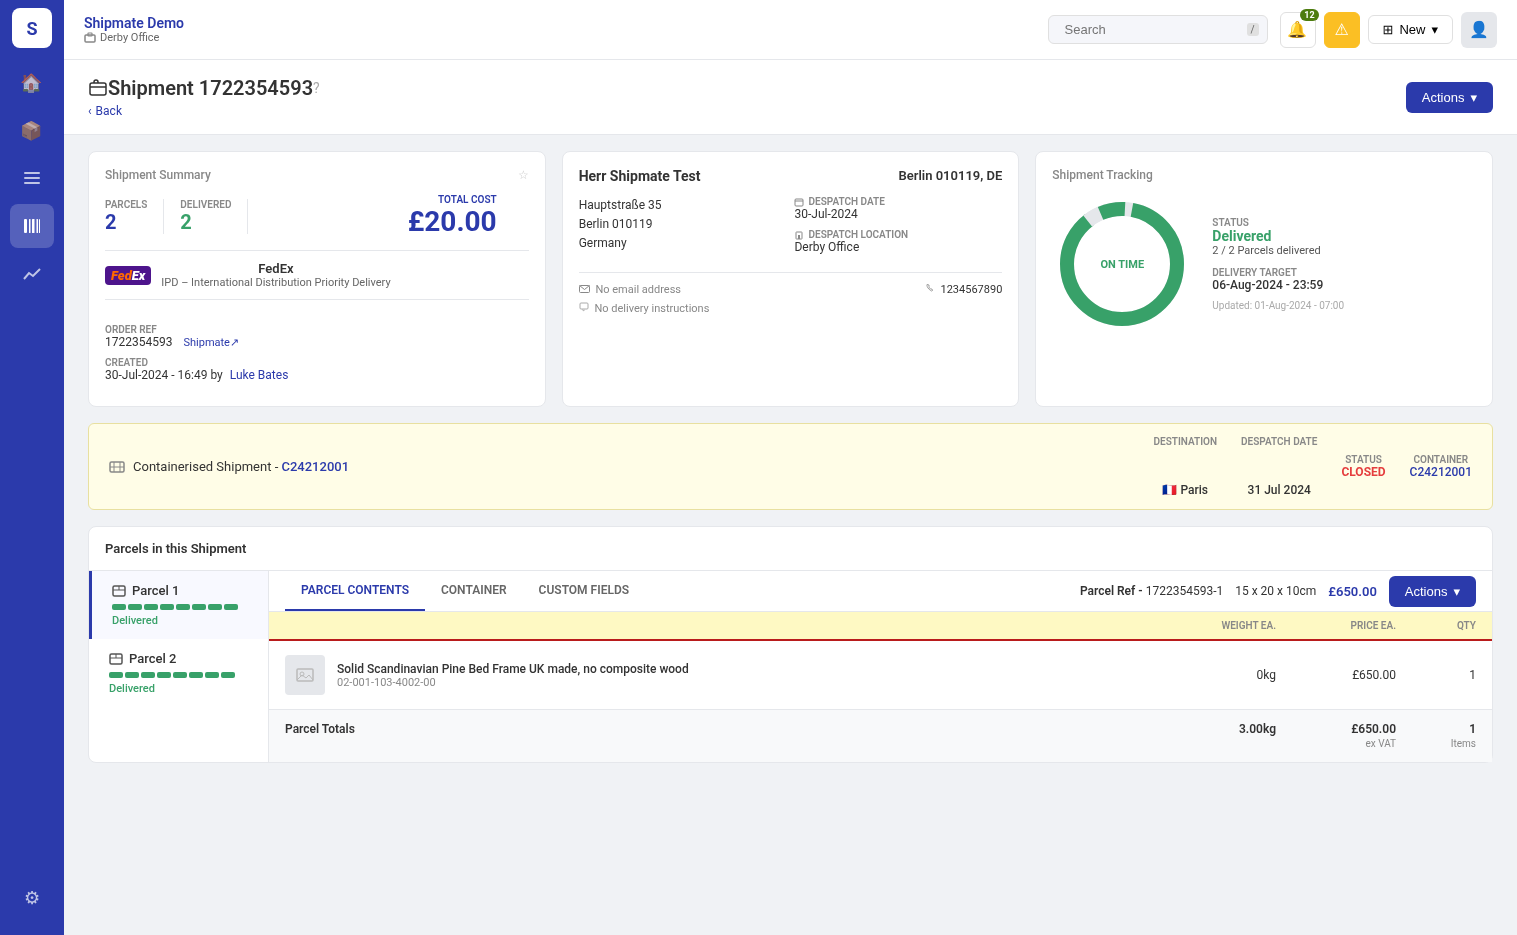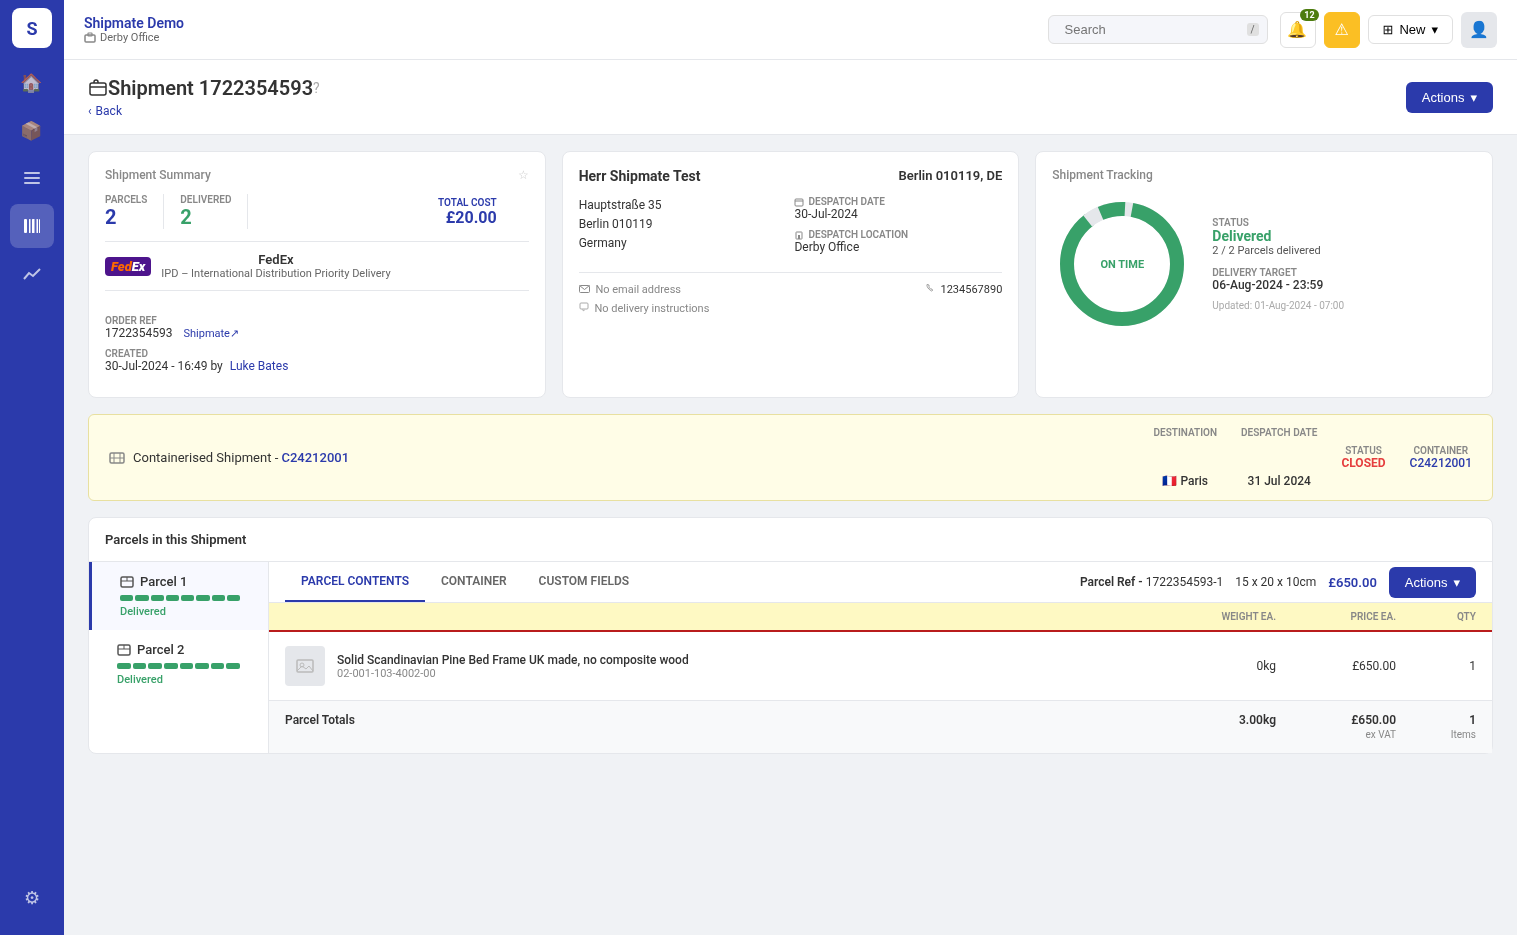--- a/index.html
+++ b/index.html
@@ -147,21 +147,21 @@
     .card-title { font-size: 12px; color: #888; font-weight: 500; margin-bottom: 12px; display: flex; justify-content: space-between; align-items: center; }
 
     
     .summary-stats { display: flex; align-items: center; gap: 0; margin-bottom: 12px; }
     .stat-block { padding-right: 16px; margin-right: 16px; border-right: 1px solid #e5e7eb; }
     .stat-block:last-child { border-right: none; margin-left: auto; text-align: right; }
     .stat-label { font-size: 10px; color: #888; text-transform: uppercase; font-weight: 600; }
     .stat-value { font-size: 20px; font-weight: 700; color: #38a169; }
     .stat-value.blue { color: #2b3aab; }
     .stat-cost-label { font-size: 10px; color: #2b3aab; text-transform: uppercase; font-weight: 600; }
-    .stat-cost-value { font-size: 16px; font-weight: 700; color: #2b3aab; }
+    .stat-cost-value { font-size: 28px; font-weight: 700; color: #2b3aab; }
 
     .carrier-row { display: flex; align-items: center; gap: 10px; padding: 10px 0; border-top: 1px solid #e5e7eb; border-bottom: 1px solid #e5e7eb; margin-bottom: 24px; text-align: center; }
     .fedex-logo { background: #4d148c; border-radius: 4px; padding: 2px 6px; }
     .fedex-logo span { color: #ff6800; font-weight: 900; font-size: 13px; font-style: italic; }
     .fedex-logo span.ex { color: white; }
     .carrier-name { font-size: 13px; font-weight: 600; }
     .carrier-service { font-size: 11px; color: #666; }
 
     .info-row { margin-bottom: 8px; }
     .info-label { font-size: 10px; color: #888; text-transform: uppercase; font-weight: 600; }
@@ -219,21 +219,21 @@
       margin: 0 24px 16px;
       background: white;
       border-radius: 8px;
       border: 1px solid #e5e7eb;
     }
     .parcels-header { padding: 14px 16px; border-bottom: 1px solid #e5e7eb; font-weight: 600; font-size: 13px; }
     .parcels-body { display: flex; }
 
     
     .parcel-list { width: 180px; flex-shrink: 0; border-right: 1px solid #e5e7eb; }
-    .parcel-item { padding: 12px 28px; cursor: pointer; }
+    .parcel-item { padding: 12px 20px; cursor: pointer; }
     .parcel-item.active { border-left: 3px solid #2b3aab; background: #f8f9ff; }
     .parcel-item-name { font-size: 13px; font-weight: 500; display: flex; align-items: center; gap: 6px; margin-bottom: 6px; }
     .parcel-progress { display: flex; gap: 2px; margin-bottom: 4px; }
     .progress-dot { width: 14px; height: 6px; border-radius: 2px; background: #38a169; }
     .parcel-status { font-size: 11px; color: #38a169; font-weight: 500; }
 
     
     .parcel-detail { flex: 1; overflow: hidden; }
     .parcel-tabs { display: flex; align-items: center; padding: 0 16px; border-bottom: 1px solid #e5e7eb; gap: 0; }
     .parcel-tab { padding: 12px 16px; font-size: 12px; font-weight: 600; color: #666; cursor: pointer; border-bottom: 2px solid transparent; }

